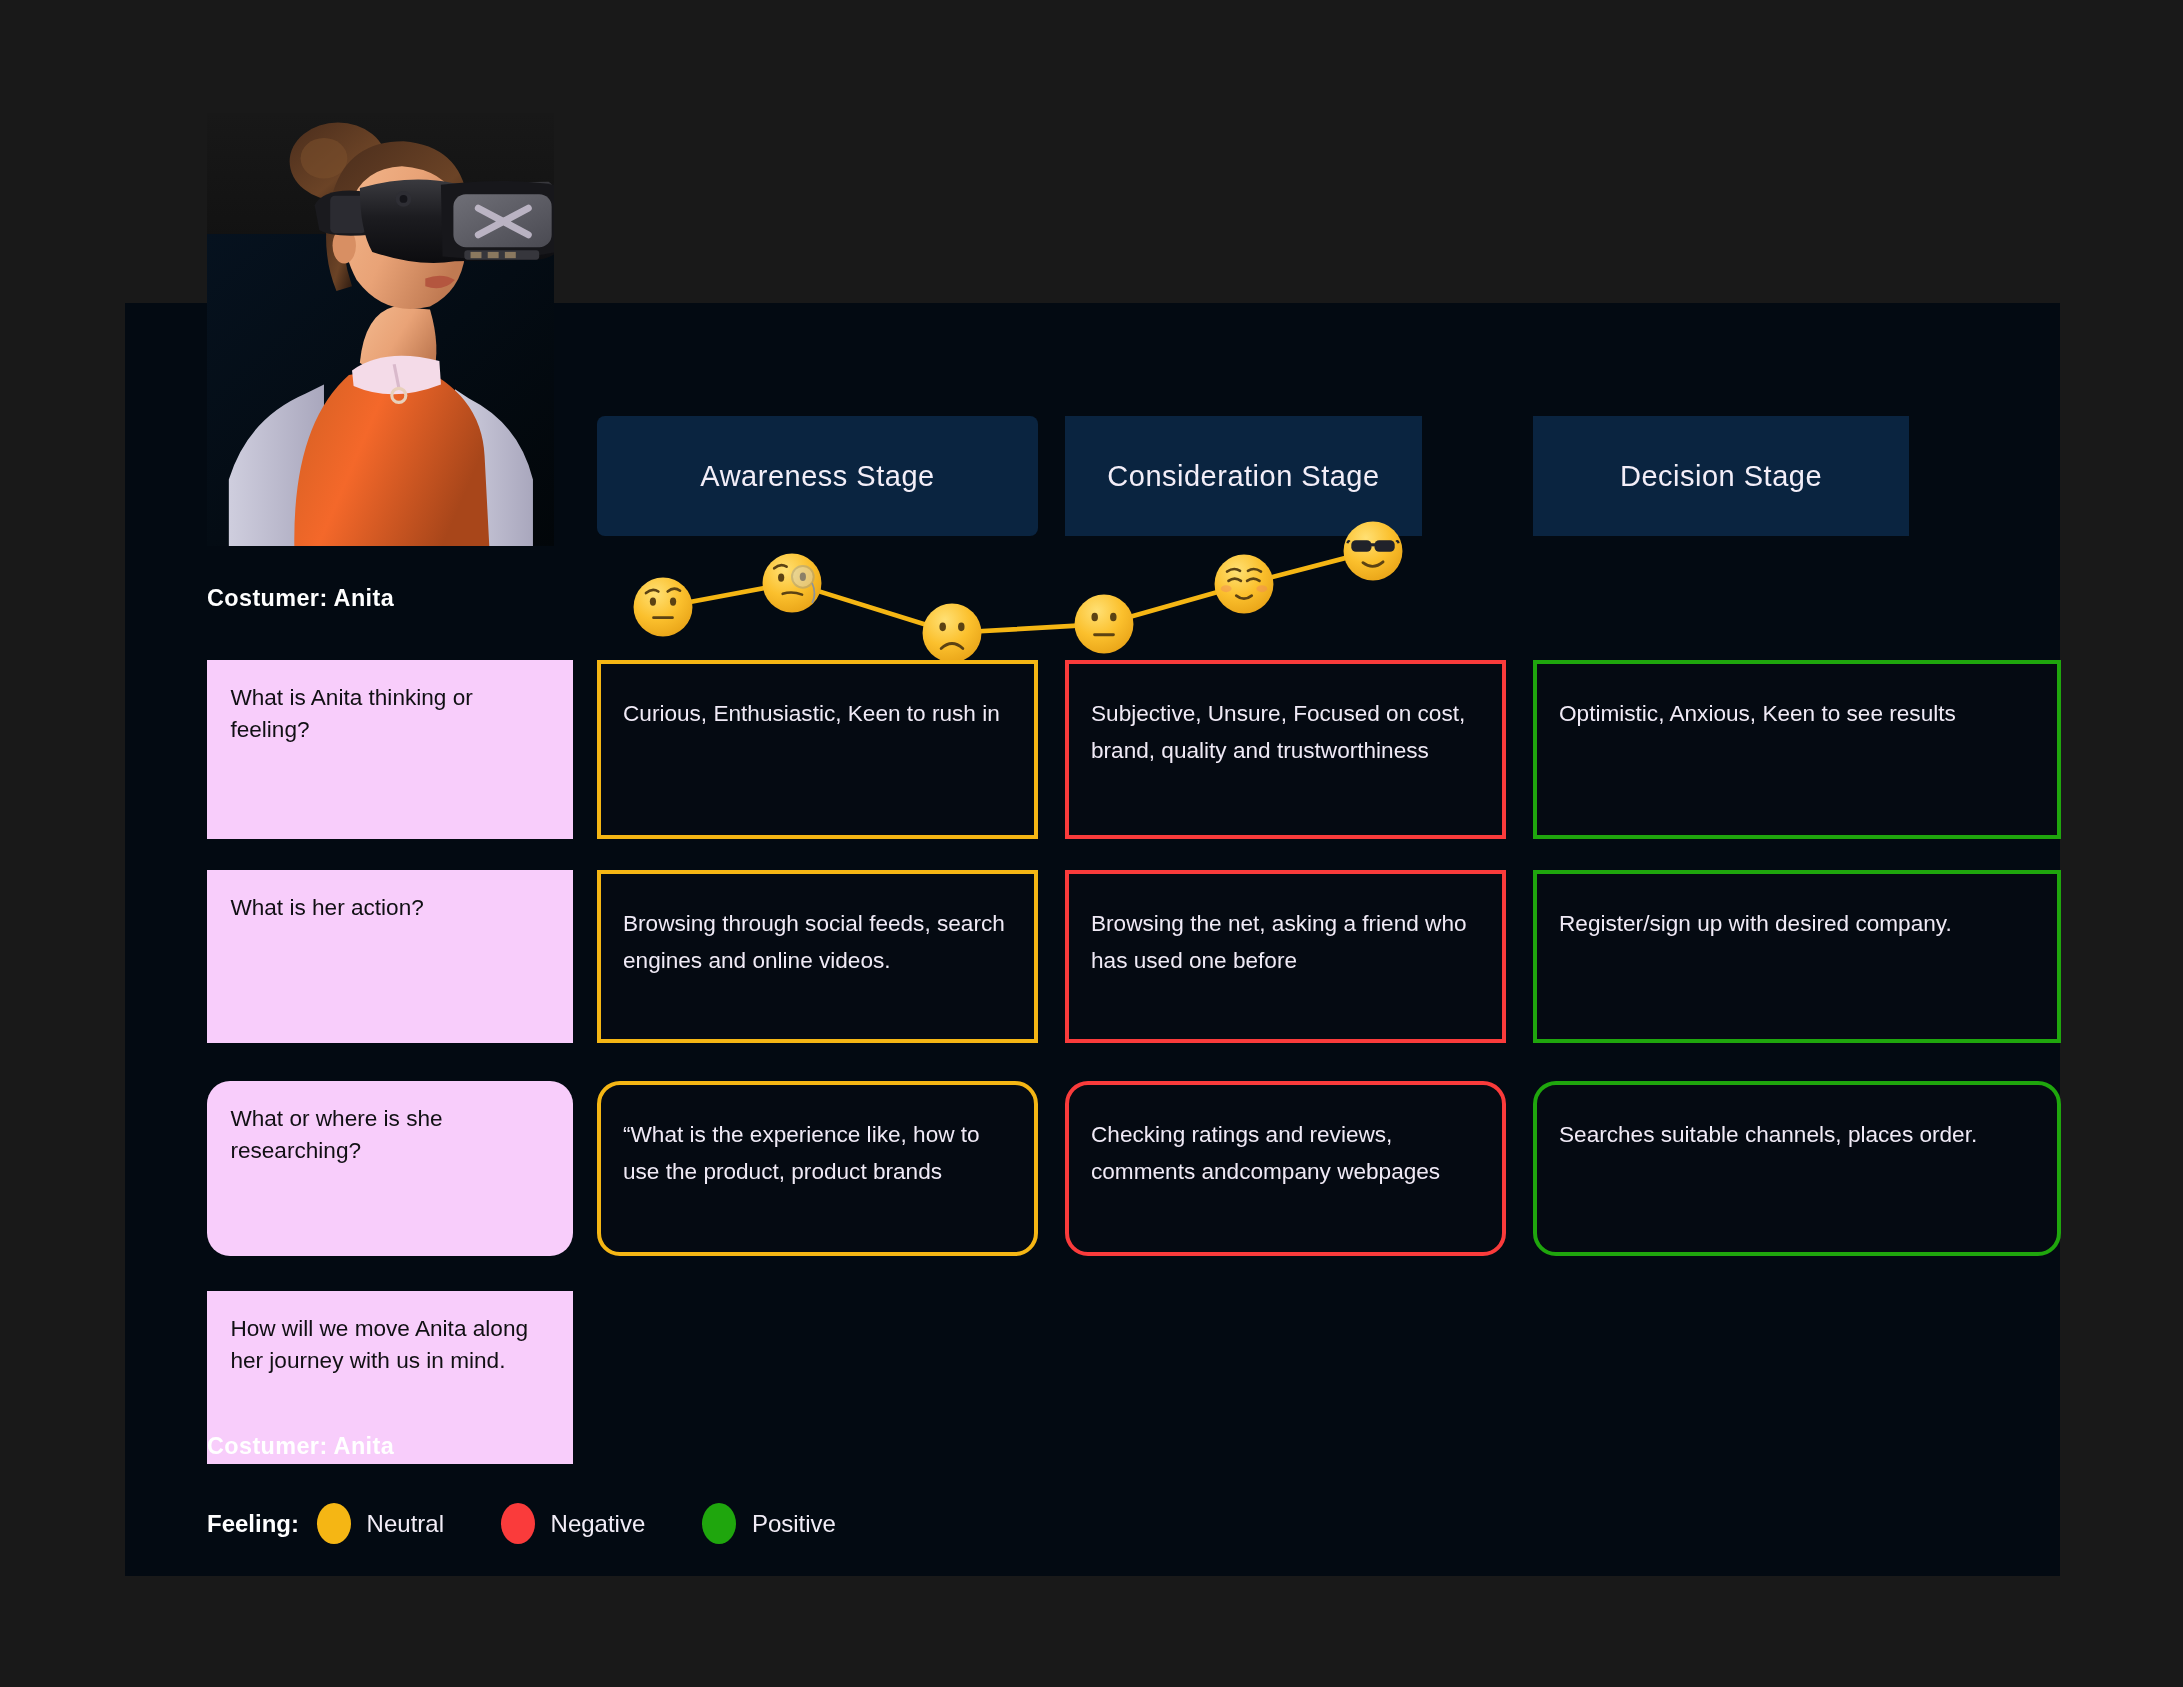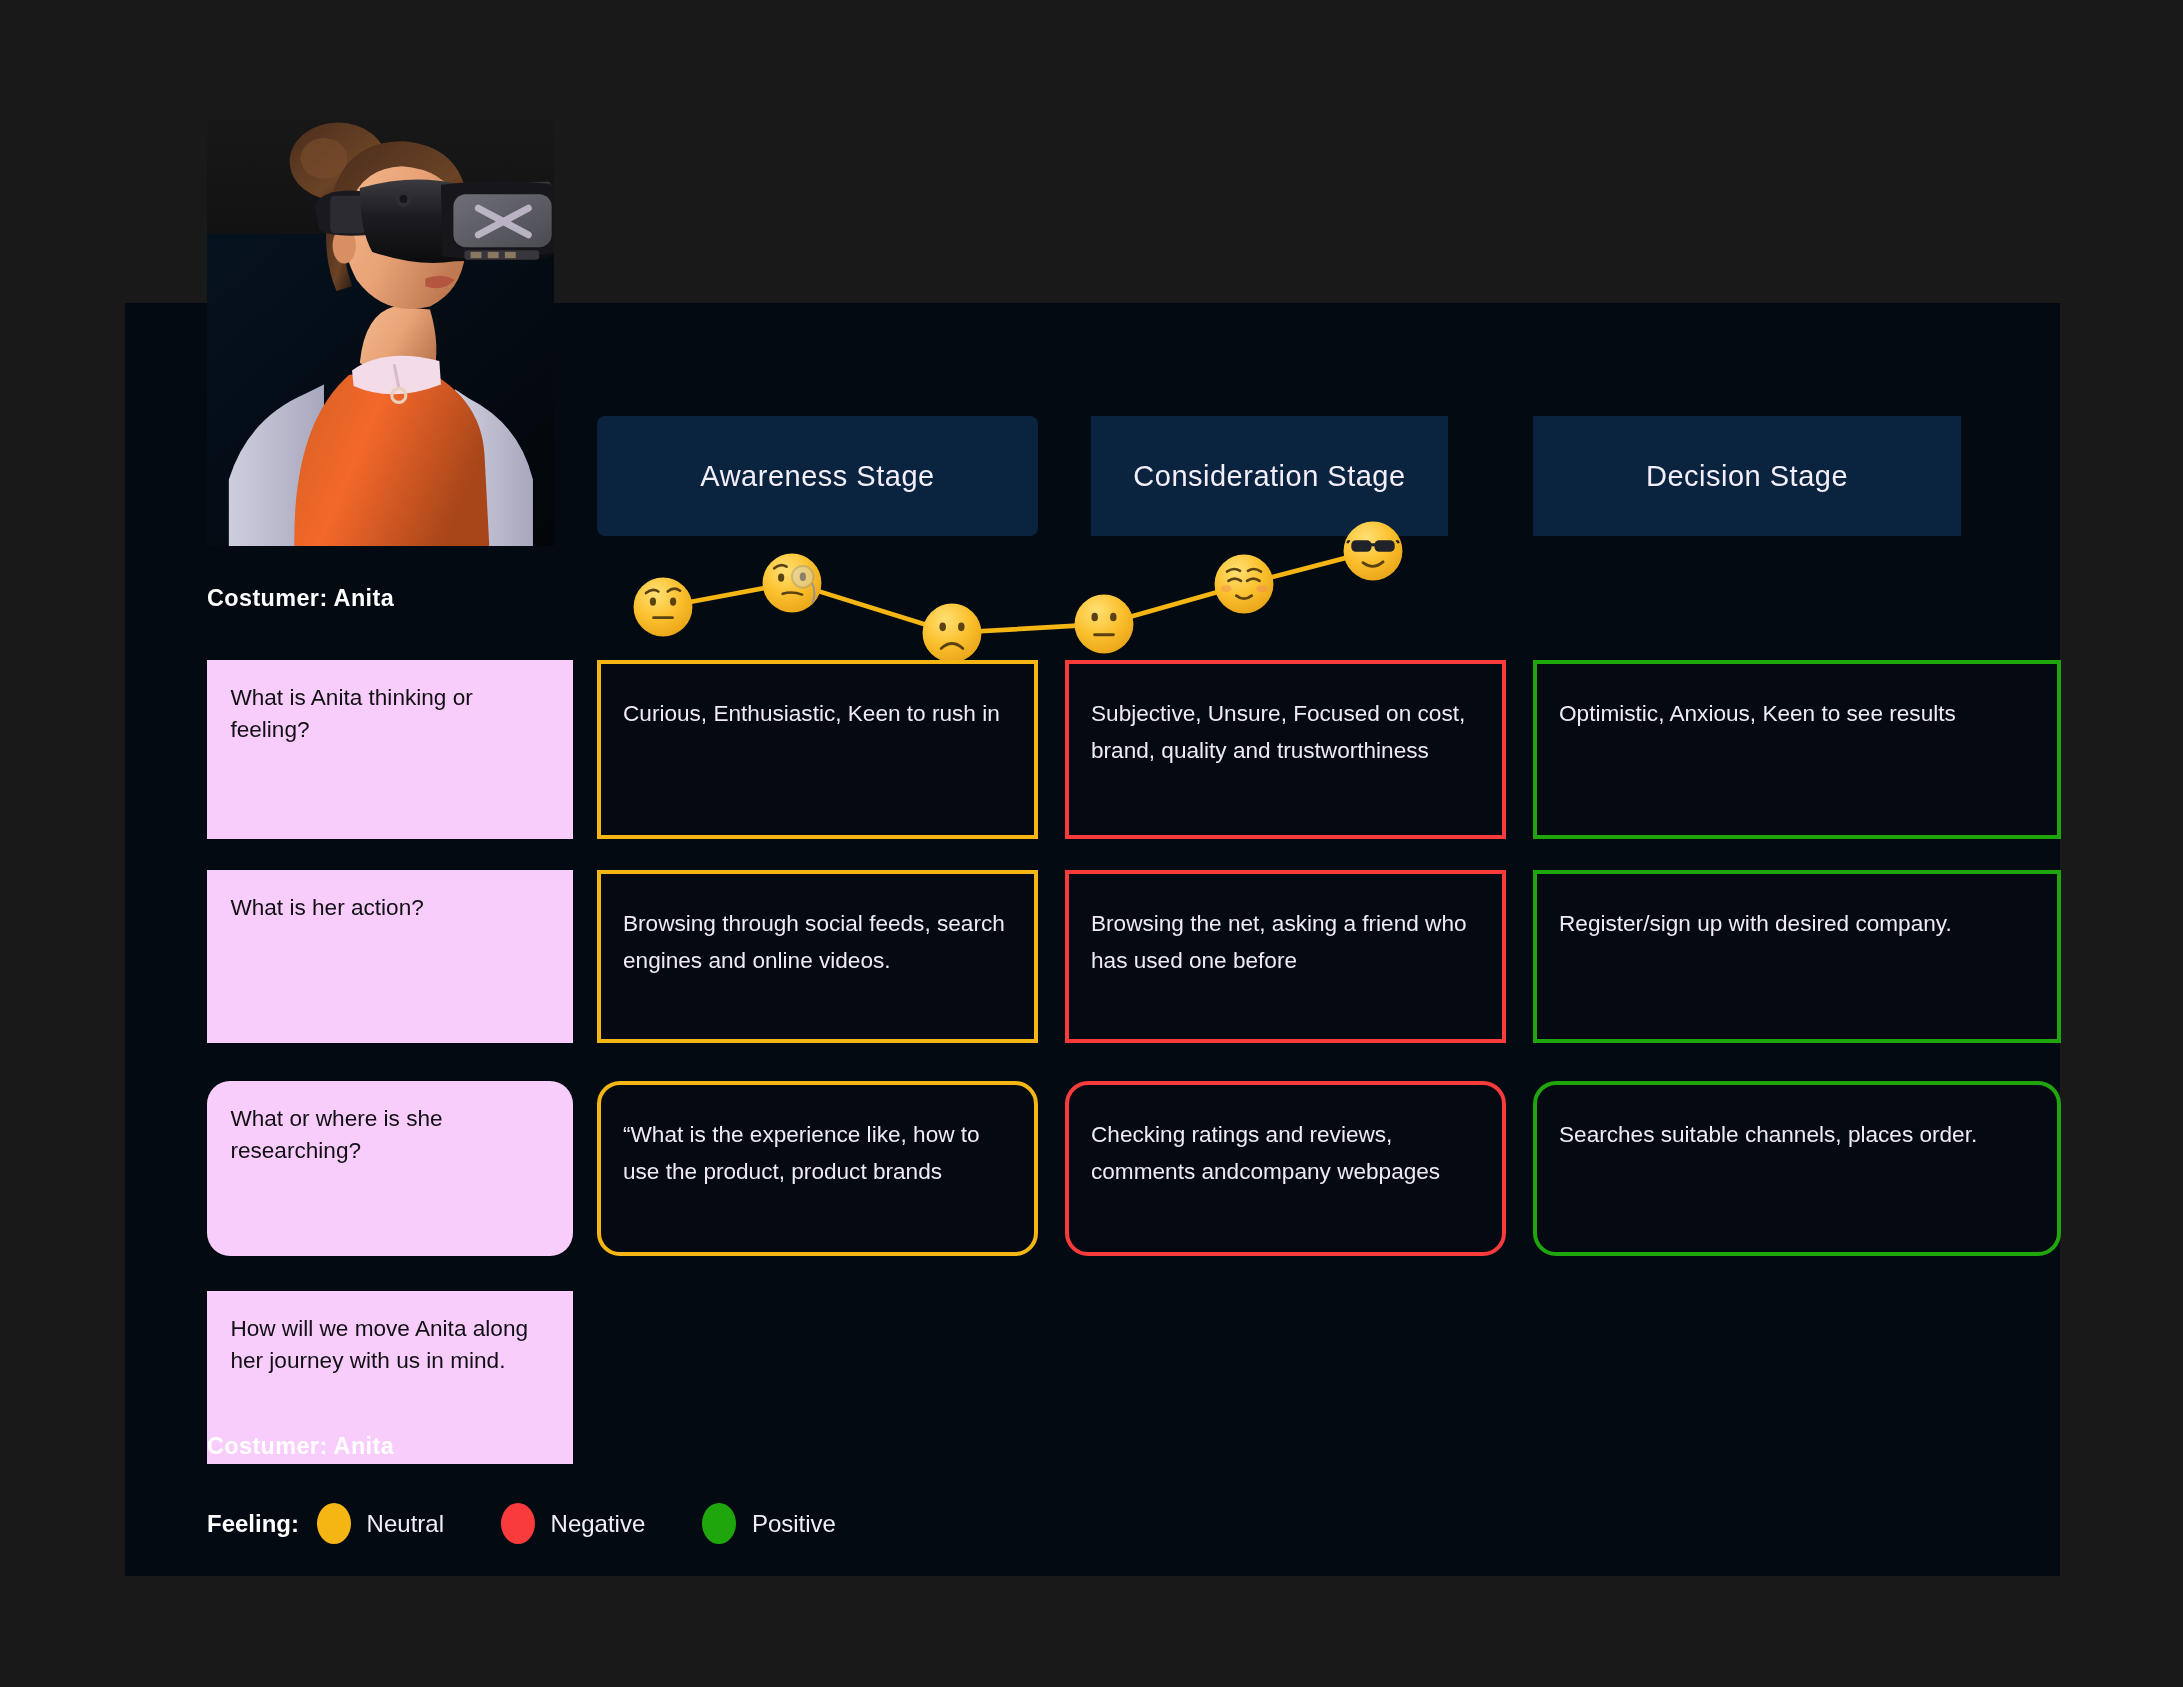--- a/index.html
+++ b/index.html
@@ -45,22 +45,22 @@
     background: #0a2440;
     display: flex; align-items: center; justify-content: center;
   }
   .stage-head span {
     color: #f3eef8;
     font-size: 29px;
     letter-spacing: 0.5px;
     white-space: nowrap;
   }
   #sh0 { left: 597px;  width: 441px; border-radius: 8px; }
-  #sh1 { left: 1091px; width: 357px; text-align: center; }
-  #sh2 { left: 1533px; width: 428px; }
+  #sh1 { left: 1065px; width: 357px; text-align: center; }
+  #sh2 { left: 1533px; width: 376px; }
 
   
   .journey { position: absolute; left: 593px; top: 515px; width: 1396px; height: 156px; }
   .journey svg { position: absolute; left: 0; top: 0; }
   .emo {
     position: absolute;
     width: 62px; height: 62px;
     transform: translate(-50%, -50%);
   }
   .emo svg { display:block; width: 62px; height: 62px; }

